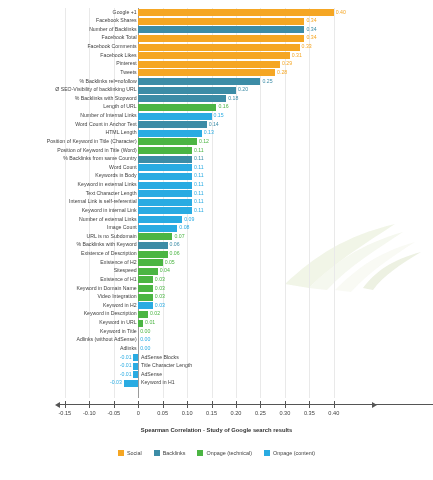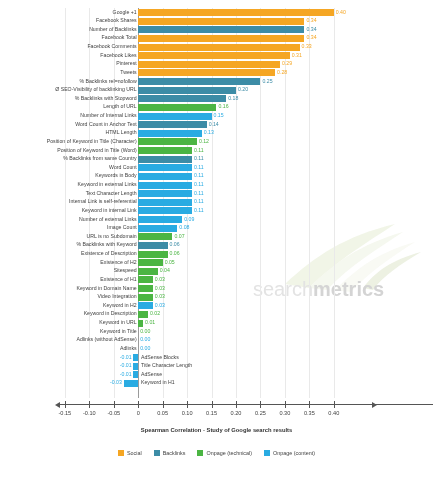--- a/index.html
+++ b/index.html
@@ -206,21 +206,20 @@
 
 <div id="chart-root">
 
   <div class="watermark">
     <svg class="wm-swoosh" viewBox="0 0 150 70" xmlns="http://www.w3.org/2000/svg">
       <path d="M10 62 C 40 34, 70 14, 120 2 C 96 18, 62 38, 34 66 Z" fill="#dfe7c8" opacity=".8"></path>
       <path d="M34 66 C 60 40, 86 22, 128 10 C 104 26, 74 44, 52 68 Z" fill="#e9eed9" opacity=".8"></path>
       <path d="M60 68 C 82 46, 104 30, 140 20 C 118 34, 94 50, 76 70 Z" fill="#f0f3e6" opacity=".8"></path>
       <path d="M88 66 C 100 50, 116 38, 146 30 C 126 42, 108 54, 98 68 Z" fill="#cfd9b4" opacity=".7"></path>
     </svg>
-    <div class="wm-text"><span>search</span><b>metrics</b></div>
   </div>
 
   <div class="plot">
     <div class="gridlayer" id="gridlayer">
         <div class="gridline" style="left: 64.85px;"></div>
         <div class="gridline" style="left: 89.3px;"></div>
         <div class="gridline" style="left: 113.75px;"></div>
         <div class="gridline zero" style="left: 138.2px;"></div>
         <div class="gridline" style="left: 162.65px;"></div>
         <div class="gridline" style="left: 187.1px;"></div>

